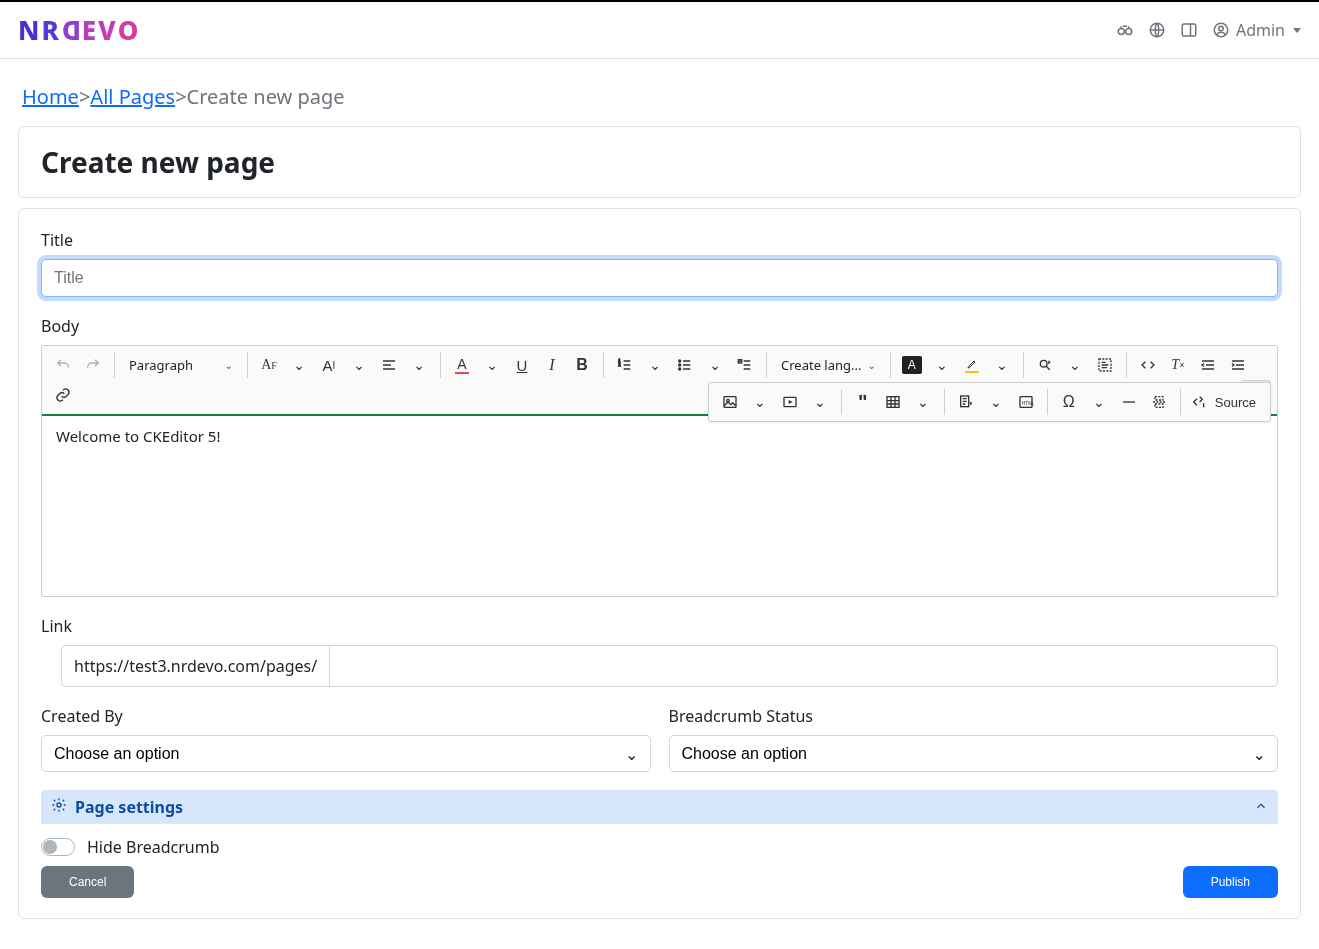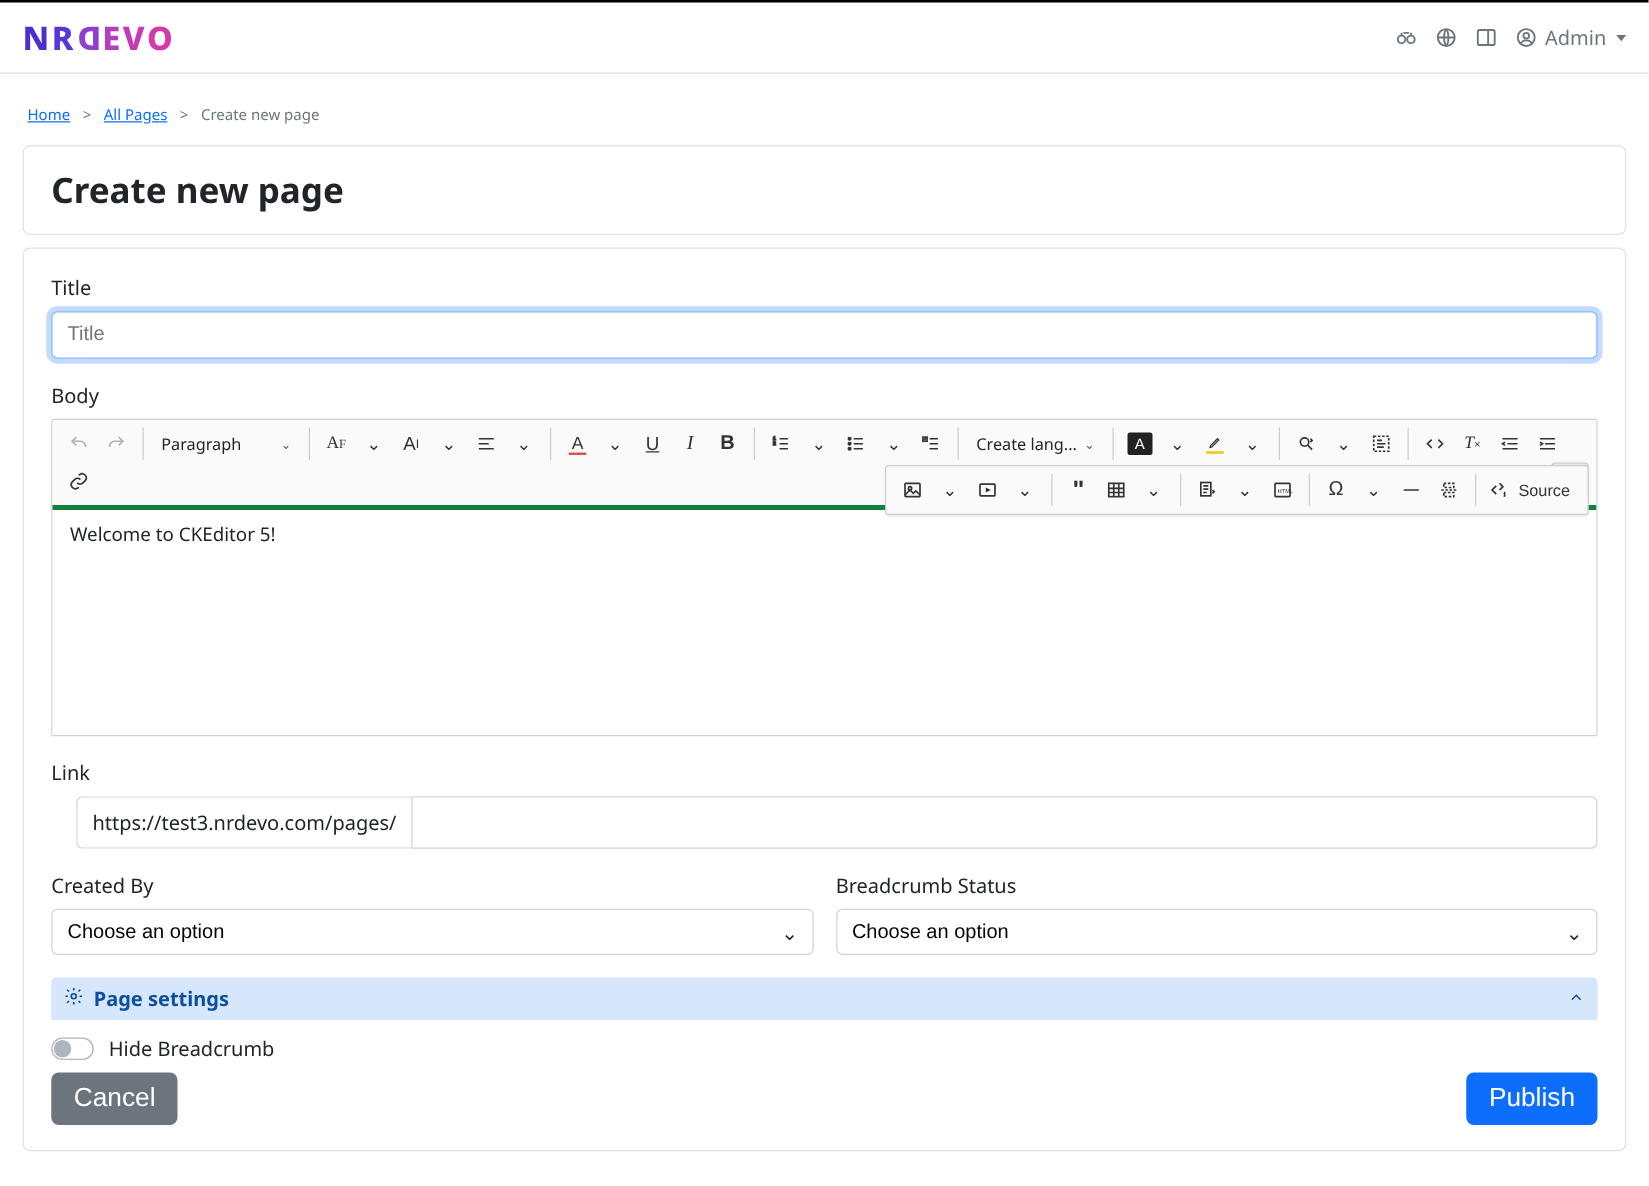--- a/index.html
+++ b/index.html
@@ -15,42 +15,42 @@
 .logo .v { color: #c63bb5; }
 .logo .o { color: #d63aa6; }
 .nav-right { display: flex; align-items: center; gap: 14px; color: #6c757d; }
 .nav-icon { width: 18px; height: 18px; display: inline-flex; align-items: center; justify-content: center; }
 .user-menu { display: flex; align-items: center; gap: 6px; cursor: pointer; color: #6c757d; }
 .caret-down { width: 0; height: 0; border-left: 4px solid transparent; border-right: 4px solid transparent; border-top: 5px solid #6c757d; margin-left: 2px; }
 
 .page-container { padding: 0 18px 40px; }
 
 
-.breadcrumb { display: flex; align-items: center; gap: 10px; padding: 24px 0 16px 4px; font-size: 12px; }
+.breadcrumb { display: flex; align-items: center; padding: 24px 0 16px 4px; font-size: 20px; }
 .breadcrumb a { color: #0d6efd; text-decoration: underline; }
 .breadcrumb .sep { color: #6c757d; }
 .breadcrumb .current { color: #6c757d; }
 
 
 .panel { border: 1px solid #dee2e6; border-radius: 6px; }
 .title-panel { padding: 16px 22px; margin-bottom: 10px; }
 .title-panel h1 { font-size: 28px; font-weight: 700; }
 
 
 .form-panel { padding: 20px 22px; }
 
 .form-label { display: block; margin-bottom: 8px; font-size: 16px; }
 .form-control { width: 100%; padding: 9px 12px; font-size: 16px; border: 1px solid #ced4da; border-radius: 5px; background: #fff; }
 .focus-ring { border-color: #86b7fe; box-shadow: 0 0 0 4px rgba(13,110,253,.25); }
 .help-text { font-size: 14px; color: #6c757d; margin-top: 6px; }
 .form-group { margin-bottom: 18px; }
 
 
 .editor { border: 1px solid #ccced1; border-radius: 2px; background: #fafafa; }
-.toolbar { display: flex; flex-wrap: wrap; align-items: center; padding: 4px 6px; border-bottom: 4px solid #15803d; background: #fafafa; position: relative; gap: 0; }
+.toolbar { display: flex; flex-wrap: wrap; align-items: center; padding: 4px 6px; border-bottom: 2px solid #15803d; background: #fafafa; position: relative; gap: 0; }
 .tbtn { display: inline-flex; align-items: center; justify-content: center; min-width: 30px; height: 30px; padding: 0 4px; border: none; background: transparent; cursor: pointer; border-radius: 3px; color: #333; font-size: 14px; }
 .tbtn.disabled { color: #b0b0b0; cursor: default; }
 .divider { width: 1px; height: 26px; background: #ccced1; margin: 0 6px; }
 .dd { display: inline-flex; align-items: center; gap: 6px; padding: 0 8px; height: 30px; cursor: pointer; border-radius: 3px; font-size: 13px; }
 .dd .arrow { font-size: 10px; color: #555; }
 .more-btn { background: #e8e8e8; border: 1px solid #ccced1; }
 
 
 .toolbar-overflow { position: absolute; right: 6px; top: 36px; background: #fafafa; border: 1px solid #ccced1; border-radius: 3px; padding: 4px 6px; display: flex; align-items: center; box-shadow: 0 1px 2px rgba(0,0,0,.08); }
 
@@ -74,21 +74,21 @@
 .settings-head { display: flex; align-items: center; justify-content: space-between; background: #d6e6fb; color: #0d4ea0; padding: 6px 10px; border-radius: 4px 4px 0 0; margin-bottom: 12px; }
 .settings-head .left { display: flex; align-items: center; gap: 8px; font-weight: 700; }
 
 
 .toggle-row { display: flex; align-items: center; gap: 12px; margin-bottom: 8px; }
 .toggle { width: 34px; height: 18px; border-radius: 10px; background: #fff; border: 1px solid #adb5bd; position: relative; cursor: pointer; }
 .toggle .knob { position: absolute; top: 1px; left: 1px; width: 14px; height: 14px; border-radius: 50%; background: #adb5bd; }
 
 
 .actions { display: flex; justify-content: space-between; }
-.btn { padding: 9px 18px; font-size: 21px; border-radius: 6px; border: none; cursor: pointer; }
+.btn { padding: 9px 28px; font-size: 12px; border-radius: 6px; border: none; cursor: pointer; }
 .btn-secondary { background: #6c757d; color: #fff; }
 .btn-primary { background: #0d6efd; color: #fff; }
 
 .icon-svg { width: 18px; height: 18px; }
 .icon-svg-sm { width: 16px; height: 16px; }
 .font-color-btn { display: inline-flex; flex-direction: column; align-items: center; line-height: 1; }
 .font-color-btn .bar { width: 14px; height: 2px; background: #d9534f; margin-top: 1px; }
 .font-bg-btn { background: #222; color: #fff; border-radius: 2px; width: 20px; height: 18px; display: inline-flex; align-items: center; justify-content: center; font-size: 12px; }
 .highlight-btn .bar { background: #f0c419; }
 .bold-letter { font-weight: 800; font-size: 16px; }

